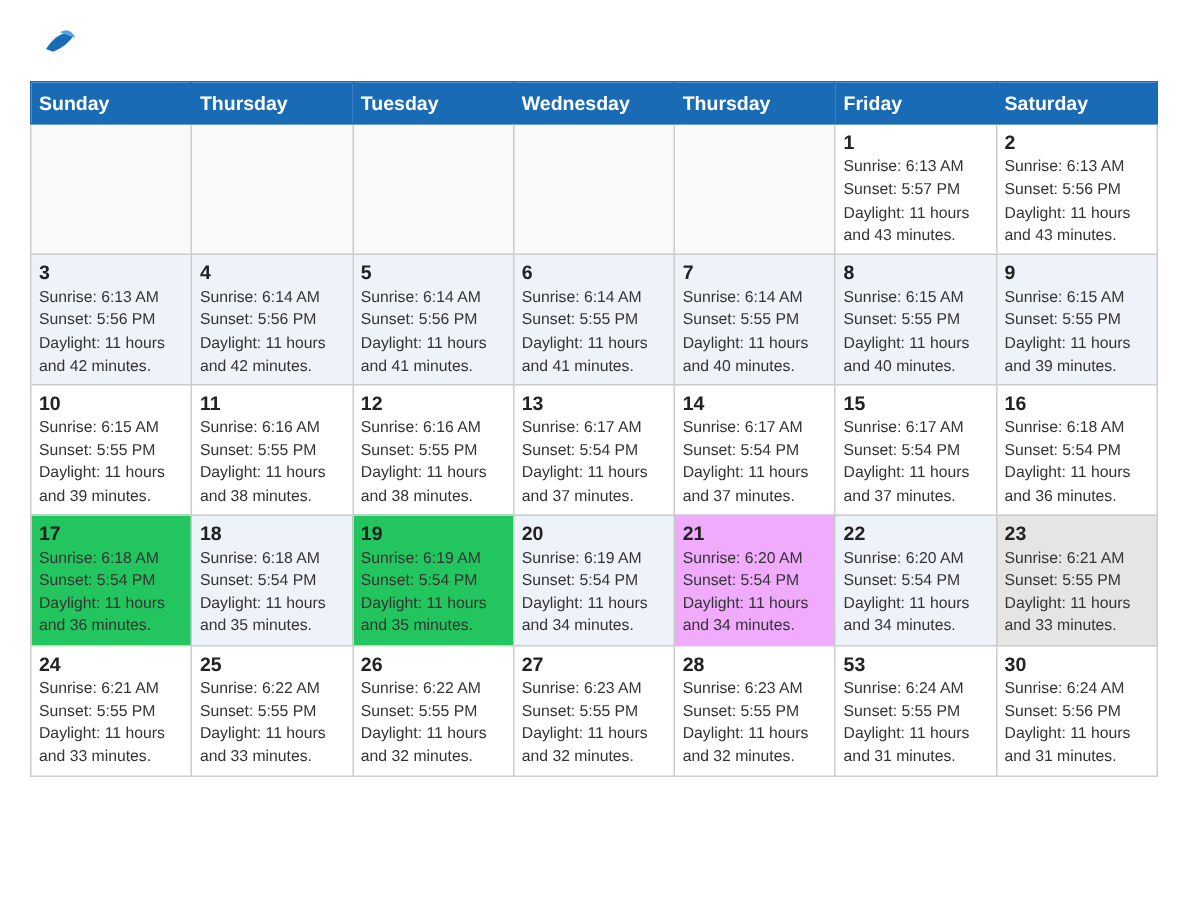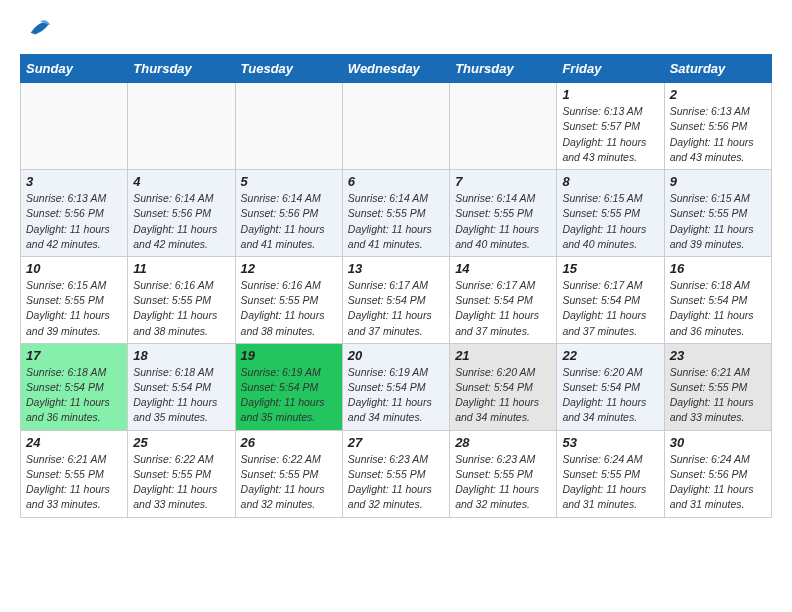--- a/index.html
+++ b/index.html
@@ -42,21 +42,20 @@
       color: #333;
     }
     .location {
       font-size: 16px;
       color: #555;
     }
     .calendar {
       width: 100%;
       border-collapse: collapse;
       font-size: 11px;
-      font-style: italic;
     }
     .calendar th {
       background: #1a6bb5;
       color: #fff;
       text-align: left;
       padding: 6px 5px;
       font-size: 13px;
       font-weight: bold;
       border: 1px solid #1a6bb5;
     }
@@ -246,21 +245,21 @@
         </td>
         <td>
           <span class="day-num">16</span>
           <div class="day-info" style="white-space: pre-line;">Sunrise: 6:18 AM
 Sunset: 5:54 PM
 Daylight: 11 hours
 and 36 minutes.</div>
         </td>
       </tr>
       <tr class="week-row">
-        <td style="background: #86efac;">
+        <td style="background: #22c55e;">
           <span class="day-num">17</span>
           <div class="day-info" style="white-space: pre-line;">Sunrise: 6:18 AM
 Sunset: 5:54 PM
 Daylight: 11 hours
 and 36 minutes.</div>
         </td>
         <td style="background: rgb(238, 242, 249);">
           <span class="day-num">18</span>
           <div class="day-info" style="white-space: pre-line;">Sunrise: 6:18 AM
 Sunset: 5:54 PM
@@ -274,21 +273,21 @@
 Daylight: 11 hours
 and 35 minutes.</div>
         </td>
         <td style="background: rgb(238, 242, 249);">
           <span class="day-num">20</span>
           <div class="day-info" style="white-space: pre-line;">Sunrise: 6:19 AM
 Sunset: 5:54 PM
 Daylight: 11 hours
 and 34 minutes.</div>
         </td>
-        <td style="background: #e5e5e5; margin-top: 14px;">
+        <td style="background: #f0abfc; margin-top: 14px;">
           <span class="day-num">21</span>
           <div class="day-info" style="white-space: pre-line;">Sunrise: 6:20 AM
 Sunset: 5:54 PM
 Daylight: 11 hours
 and 34 minutes.</div>
         </td>
         <td style="background: rgb(238, 242, 249);">
           <span class="day-num">22</span>
           <div class="day-info" style="white-space: pre-line;">Sunrise: 6:20 AM
 Sunset: 5:54 PM

